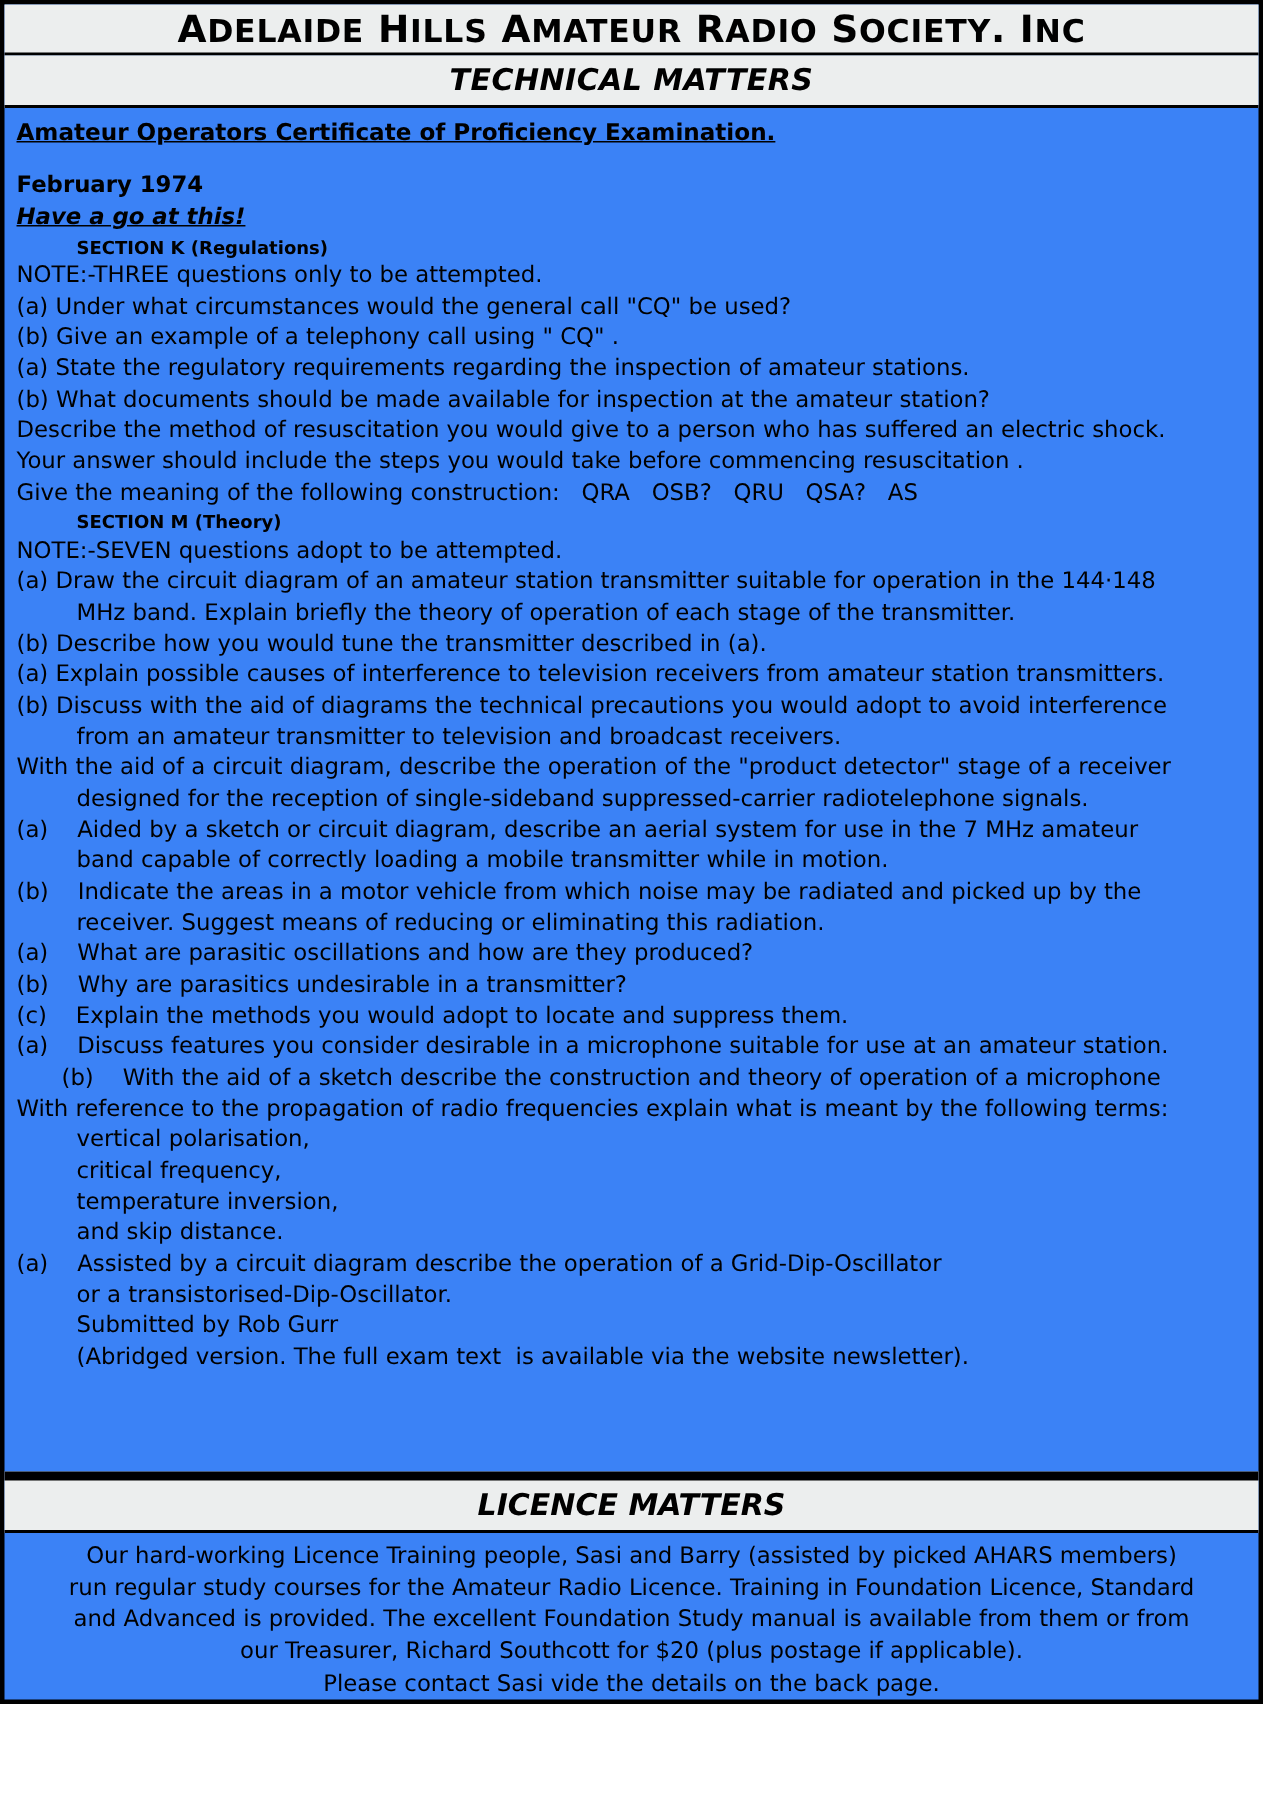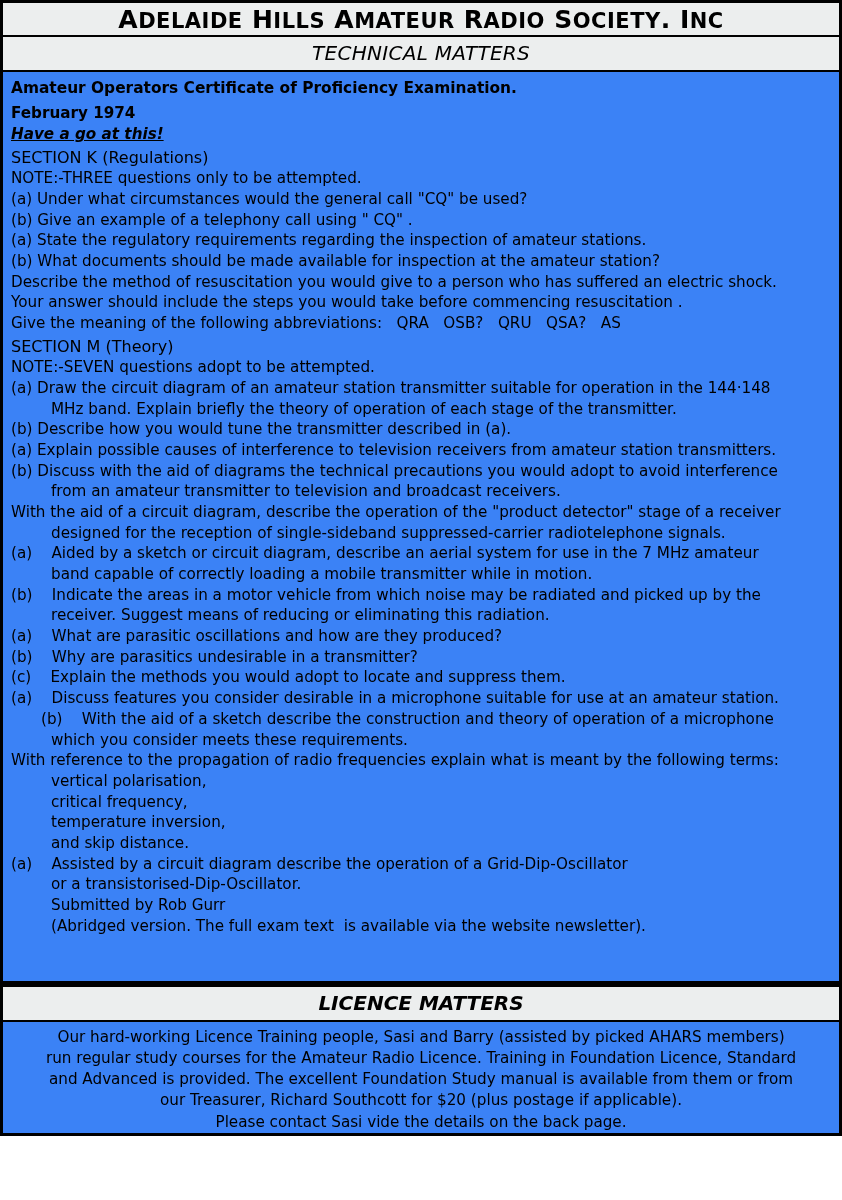--- a/index.html
+++ b/index.html
@@ -35,53 +35,55 @@
     letter-spacing: 0.5px;
     line-height: 1.05;
   }
   .masthead-title .sc {
     font-size: 21px;
   }
   .band {
     background: #eceeee;
     border-bottom: 2px solid #000000;
     text-align: center;
-    font-weight: normal;
+    font-weight: bold;
     font-style: italic;
     font-size: 20px;
     padding: 4px 0 5px 0;
     letter-spacing: 0.3px;
   }
   .body-area {
     padding: 6px 8px 2px 8px;
     font-size: 15.2px;
     line-height: 1.36;
   }
   .ln {
     white-space: pre-wrap;
   }
   .heading-u {
     font-weight: bold;
+    text-decoration: underline;
     font-size: 15.4px;
-    margin-bottom: 4px;
+    margin-bottom: 14px;
   }
   .bold {
     font-weight: bold;
   }
   .bolditalic {
     font-weight: bold;
     font-style: italic;
     text-decoration: underline;
   }
   .italic {
   }
   .sect {
-    font-weight: normal;
-    font-size: 16px;
+    font-weight: bold;
+    font-size: 12px;
     margin-top: 2px;
+    margin-left: 40px;
   }
   .indent-1 {
     padding-left: 40px;
   }
   .indent-3 {
     padding-left: 30px;
   }
   .licence-band {
     background: #eceeee;
     border-top: 6px solid #000000;
@@ -120,21 +122,21 @@
     <div class="bolditalic ln">Have a go at this!</div>
 
     <div class="sect ln">SECTION K (Regulations)</div>
     <div class="ln">NOTE:-THREE questions only to be attempted.</div>
     <div class="ln">(a) Under what circumstances would the general call "CQ" be used?</div>
     <div class="ln">(b) Give an example of a telephony call using " CQ" .</div>
     <div class="ln">(a) State the regulatory requirements regarding the inspection of amateur stations.</div>
     <div class="ln">(b) What documents should be made available for inspection at the amateur station?</div>
     <div class="ln">Describe the method of resuscitation you would give to a person who has suffered an electric shock.</div>
     <div class="ln">Your answer should include the steps you would take before commencing resuscitation .</div>
-    <div class="ln">Give the meaning of the following abbreviations:   QRA   OSB?   QRU   QSA?   AS</div>
+    <div class="ln">Give the meaning of the following construction:   QRA   OSB?   QRU   QSA?   AS</div>
 
     <div class="sect ln">SECTION M (Theory)</div>
     <div class="ln">NOTE:-SEVEN questions adopt to be attempted.</div>
 
     <div class="ln">(a) Draw the circuit diagram of an amateur station transmitter suitable for operation in the 144·148</div>
     <div class="ln indent-1">MHz band. Explain briefly the theory of operation of each stage of the transmitter.</div>
     <div class="ln">(b) Describe how you would tune the transmitter described in (a).</div>
 
     <div class="ln">(a) Explain possible causes of interference to television receivers from amateur station transmitters.</div>
     <div class="ln">(b) Discuss with the aid of diagrams the technical precautions you would adopt to avoid interference</div>
@@ -147,21 +149,20 @@
     <div class="ln indent-1">band capable of correctly loading a mobile transmitter while in motion.</div>
     <div class="ln">(b)    Indicate the areas in a motor vehicle from which noise may be radiated and picked up by the</div>
     <div class="ln indent-1">receiver. Suggest means of reducing or eliminating this radiation.</div>
 
     <div class="ln">(a)    What are parasitic oscillations and how are they produced?</div>
     <div class="ln">(b)    Why are parasitics undesirable in a transmitter?</div>
     <div class="ln">(c)    Explain the methods you would adopt to locate and suppress them.</div>
 
     <div class="ln">(a)    Discuss features you consider desirable in a microphone suitable for use at an amateur station.</div>
     <div class="ln indent-3">(b)    With the aid of a sketch describe the construction and theory of operation of a microphone</div>
-    <div class="ln indent-1">which you consider meets these requirements.</div>
 
     <div class="ln">With reference to the propagation of radio frequencies explain what is meant by the following terms:</div>
     <div class="ln indent-1">vertical polarisation,</div>
     <div class="ln indent-1">critical frequency,</div>
     <div class="ln indent-1">temperature inversion,</div>
     <div class="ln indent-1">and skip distance.</div>
 
     <div class="ln">(a)    Assisted by a circuit diagram describe the operation of a Grid-Dip-Oscillator</div>
     <div class="ln indent-1">or a transistorised-Dip-Oscillator.</div>
 

